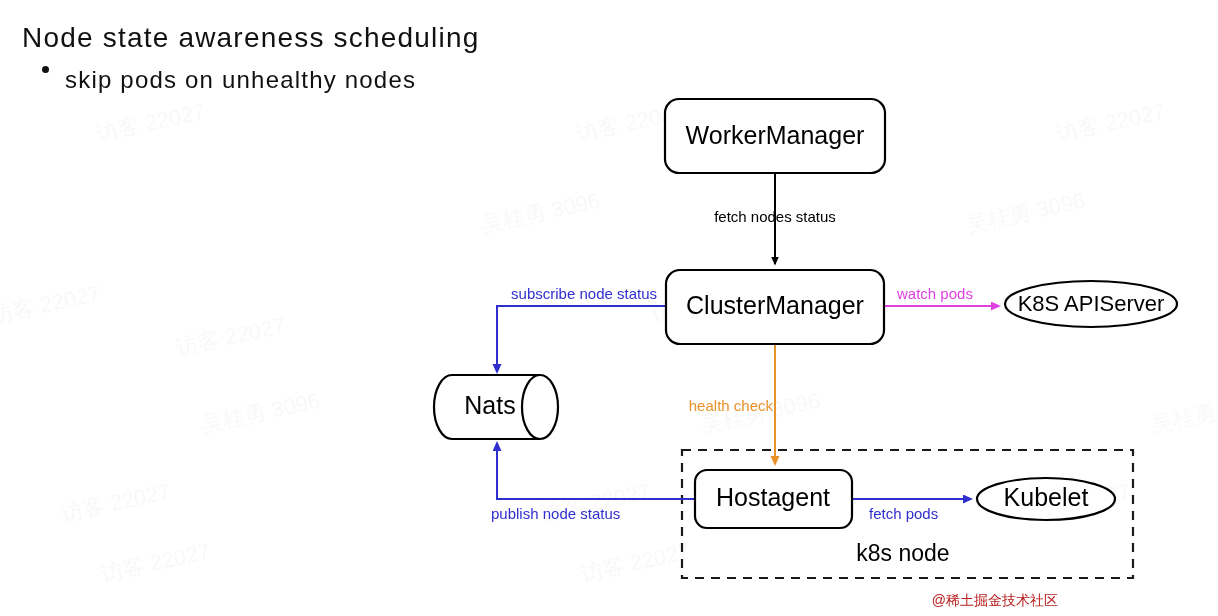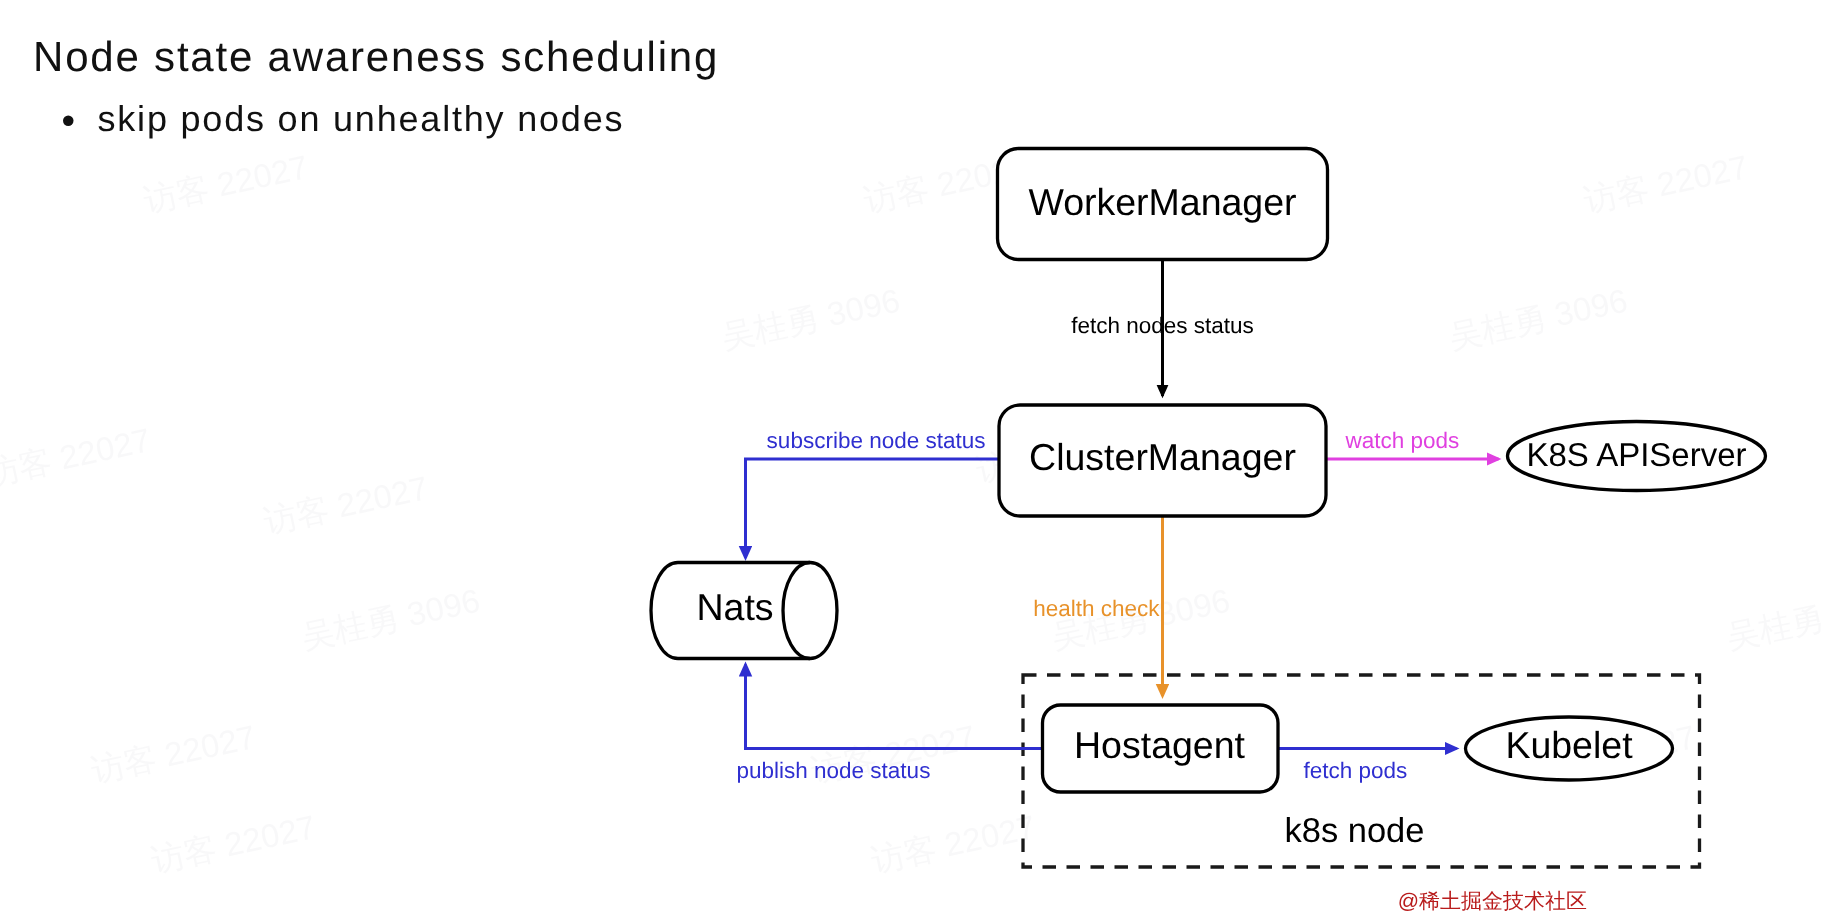--- a/index.html
+++ b/index.html
@@ -33,21 +33,20 @@
   }
   .bullet-line {
     position: absolute;
     left: 42px;
     top: 66px;
     font-size: 24px;
     letter-spacing: 1.2px;
     color: #111111;
     white-space: nowrap;
     display: flex;
-    align-items: center;
   }
   .bullet-dot {
     width: 7px;
     height: 7px;
     border-radius: 50%;
     background: #111111;
     display: inline-block;
     margin-right: 16px;
   }
   

